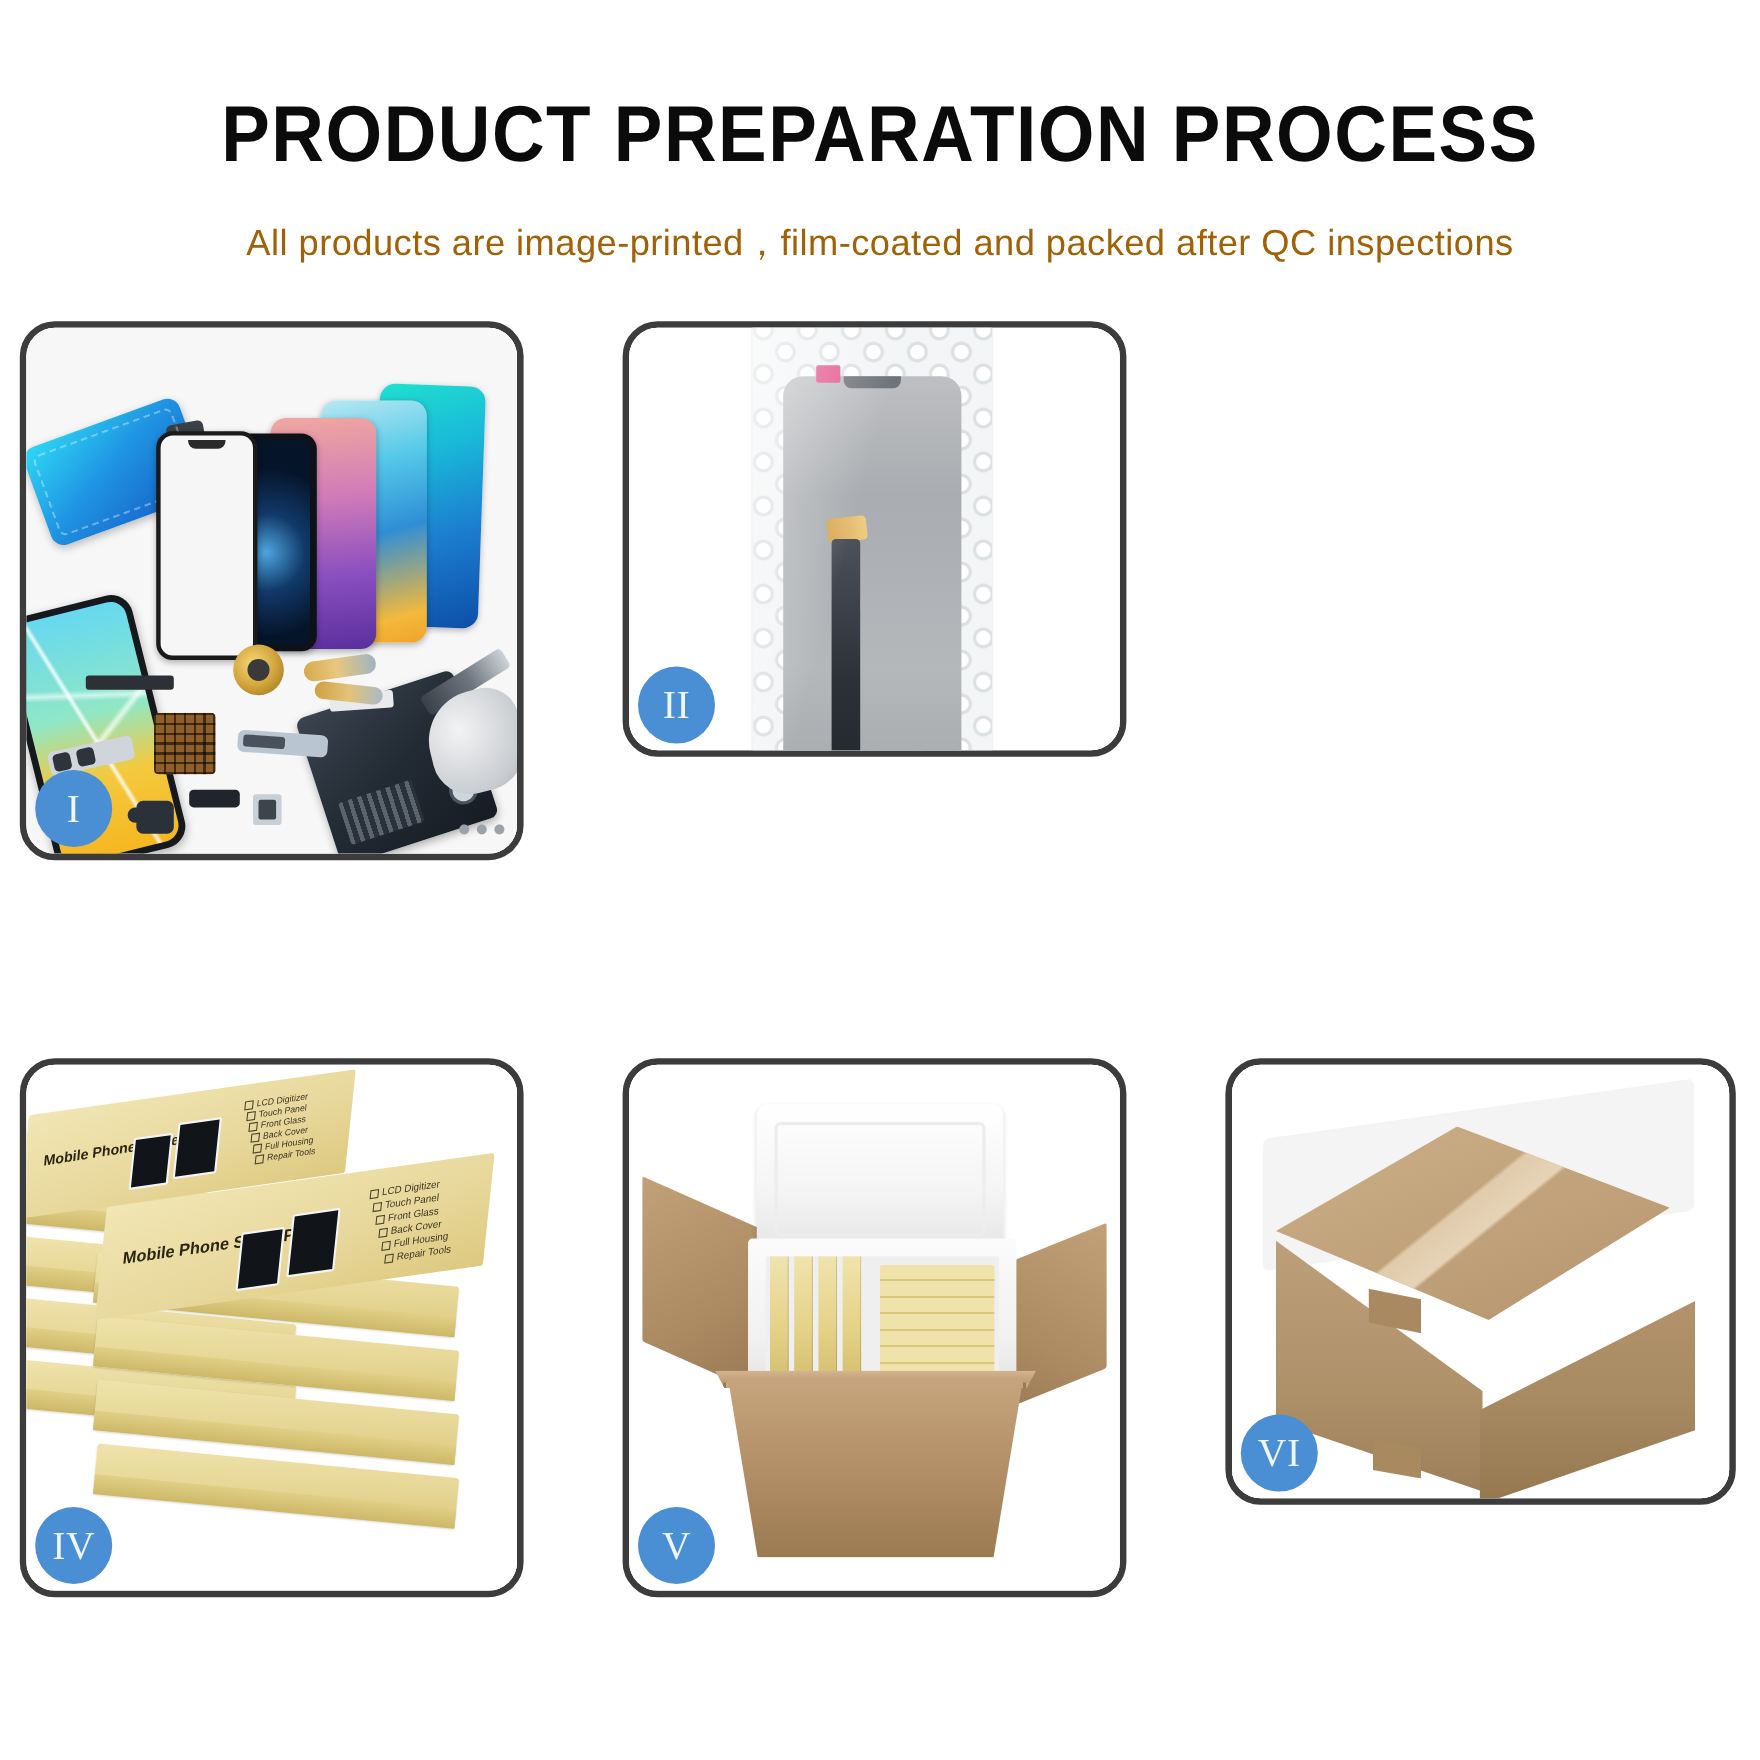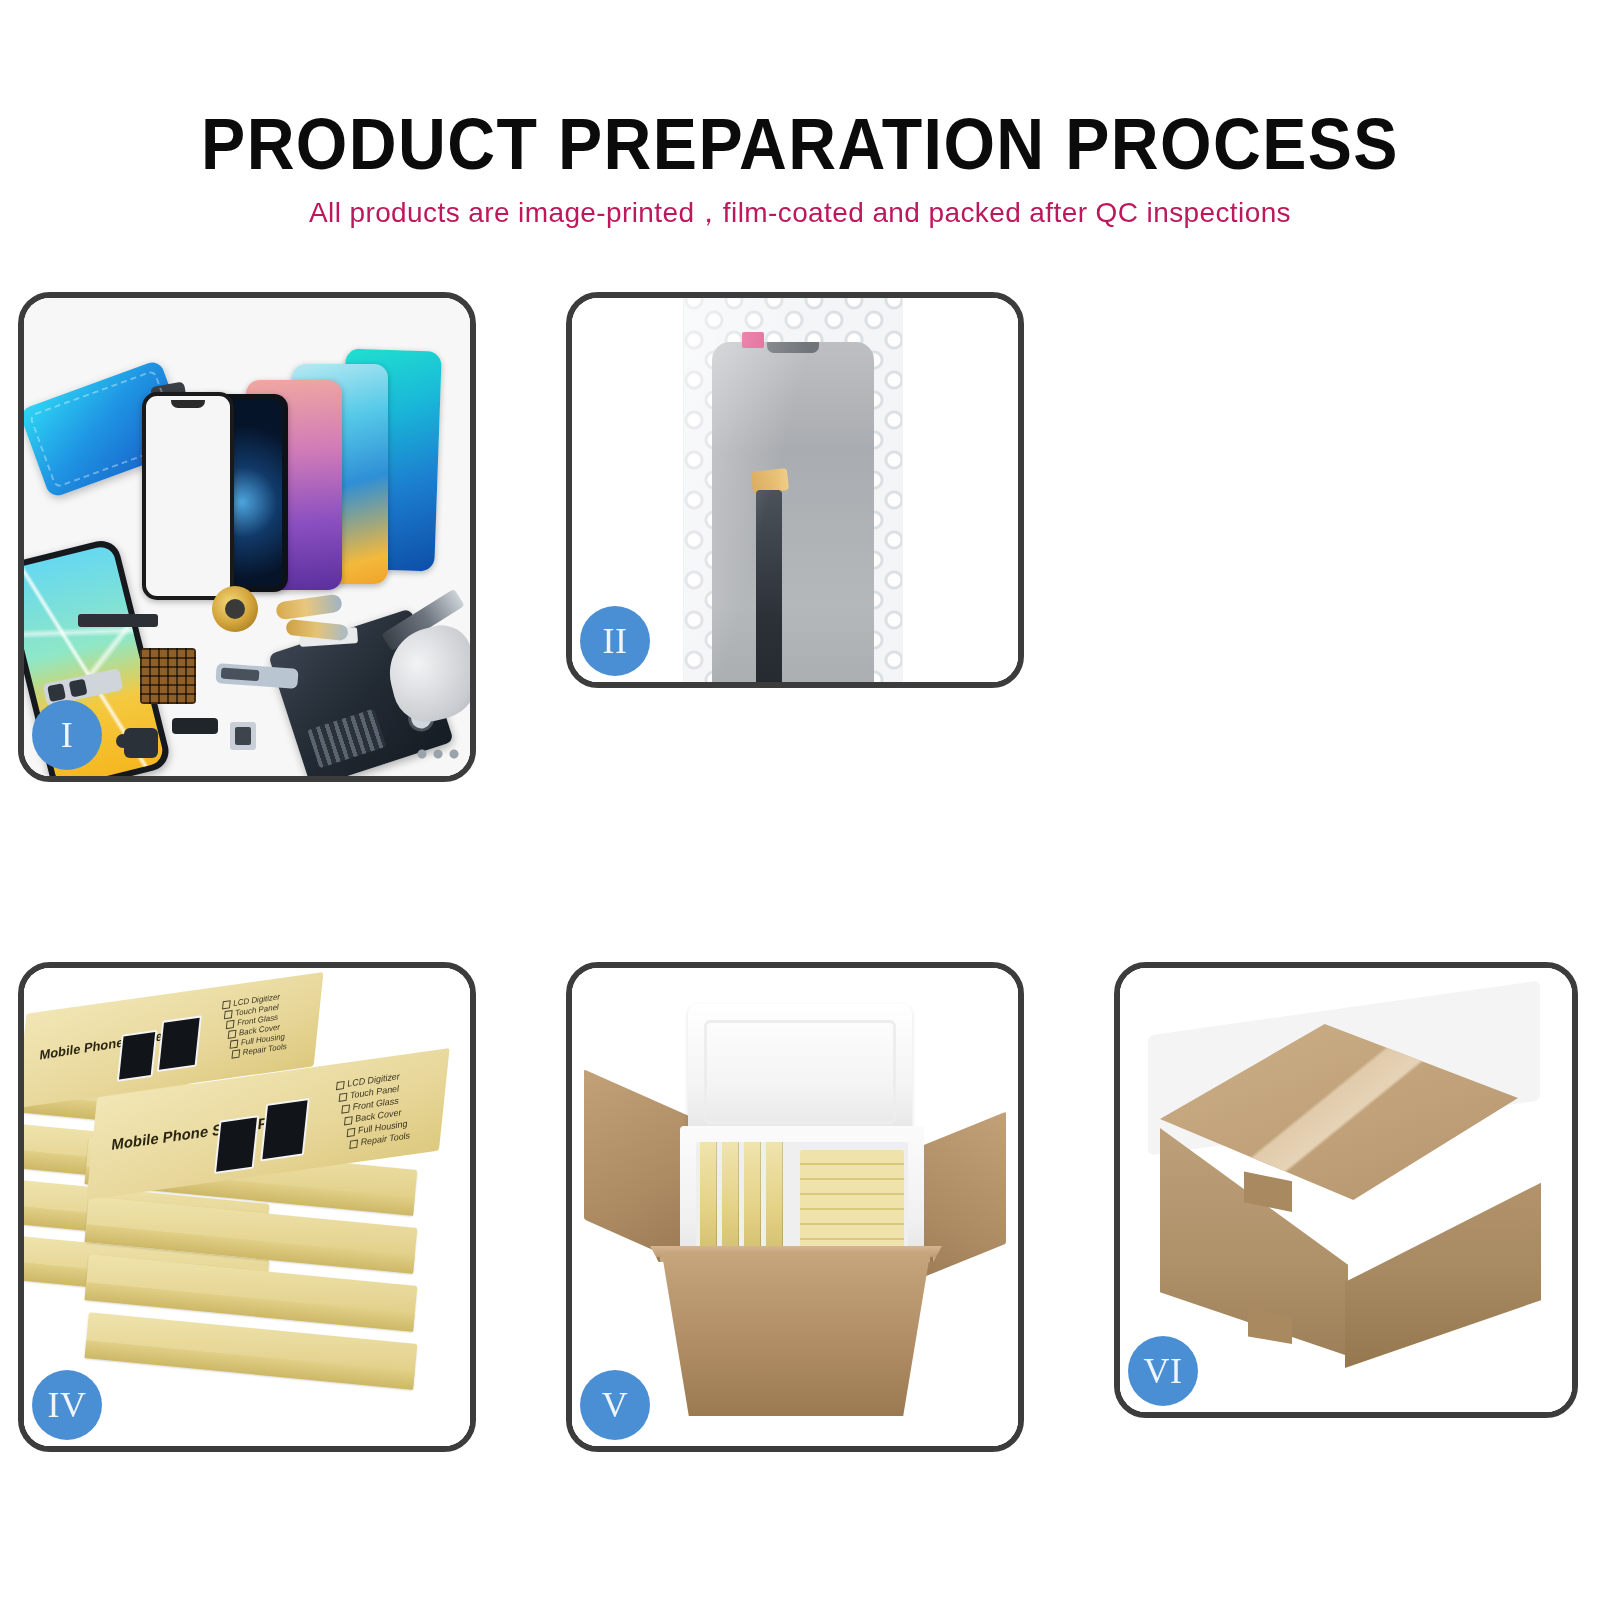--- a/index.html
+++ b/index.html
@@ -11,39 +11,39 @@
     width: 1600px;
     height: 1600px;
     font-family: "Liberation Sans", sans-serif;
     overflow: hidden;
     position: relative;
   }
 
   
   .header {
     width: 100%;
-    padding-top: 108px;
+    padding-top: 86px;
     text-align: center;
   }
   .title {
     font-family: "Liberation Sans", sans-serif;
     font-size: 72px;
     font-weight: 700;
     letter-spacing: 1.5px;
     color: #0b0b0b;
     line-height: 1.0;
     transform: scaleX(0.92);
     white-space: nowrap;
   }
   .subtitle {
-    margin-top: 14px;
+    margin-top: 41px;
     font-family: "Liberation Sans", sans-serif;
-    font-size: 28px;
+    font-size: 33px;
     font-weight: 400;
-    color: #be185d;
+    color: #a16207;
     letter-spacing: 0.4px;
     white-space: nowrap;
   }
 
   
   .grid {
     position: absolute;
     left: 0;
     top: 0;
     width: 1600px;
@@ -63,21 +63,21 @@
     border-radius: 26px;
     overflow: hidden;
     background: #ffffff;
   }
   
   #panel-1 { left: 18px;   top: 292px;  width: 458px; height: 490px; }
   #panel-2 { left: 566px;  top: 292px;  width: 458px; height: 396px; }
   #panel-3 { left: 1114px; top: 292px;  width: 464px; height: 490px; }
   #panel-4 { left: 18px;   top: 962px;  width: 458px; height: 490px; }
   #panel-5 { left: 566px;  top: 962px;  width: 458px; height: 490px; }
-  #panel-6 { left: 1114px; top: 962px;  width: 464px; height: 456px; }
+  #panel-6 { left: 1114px; top: 962px;  width: 464px; height: 406px; }
 
   
   .badge {
     position: absolute;
     left: 8px;
     bottom: 6px;
     width: 70px;
     height: 70px;
     border-radius: 50%;
     background: #4a8fd4;

